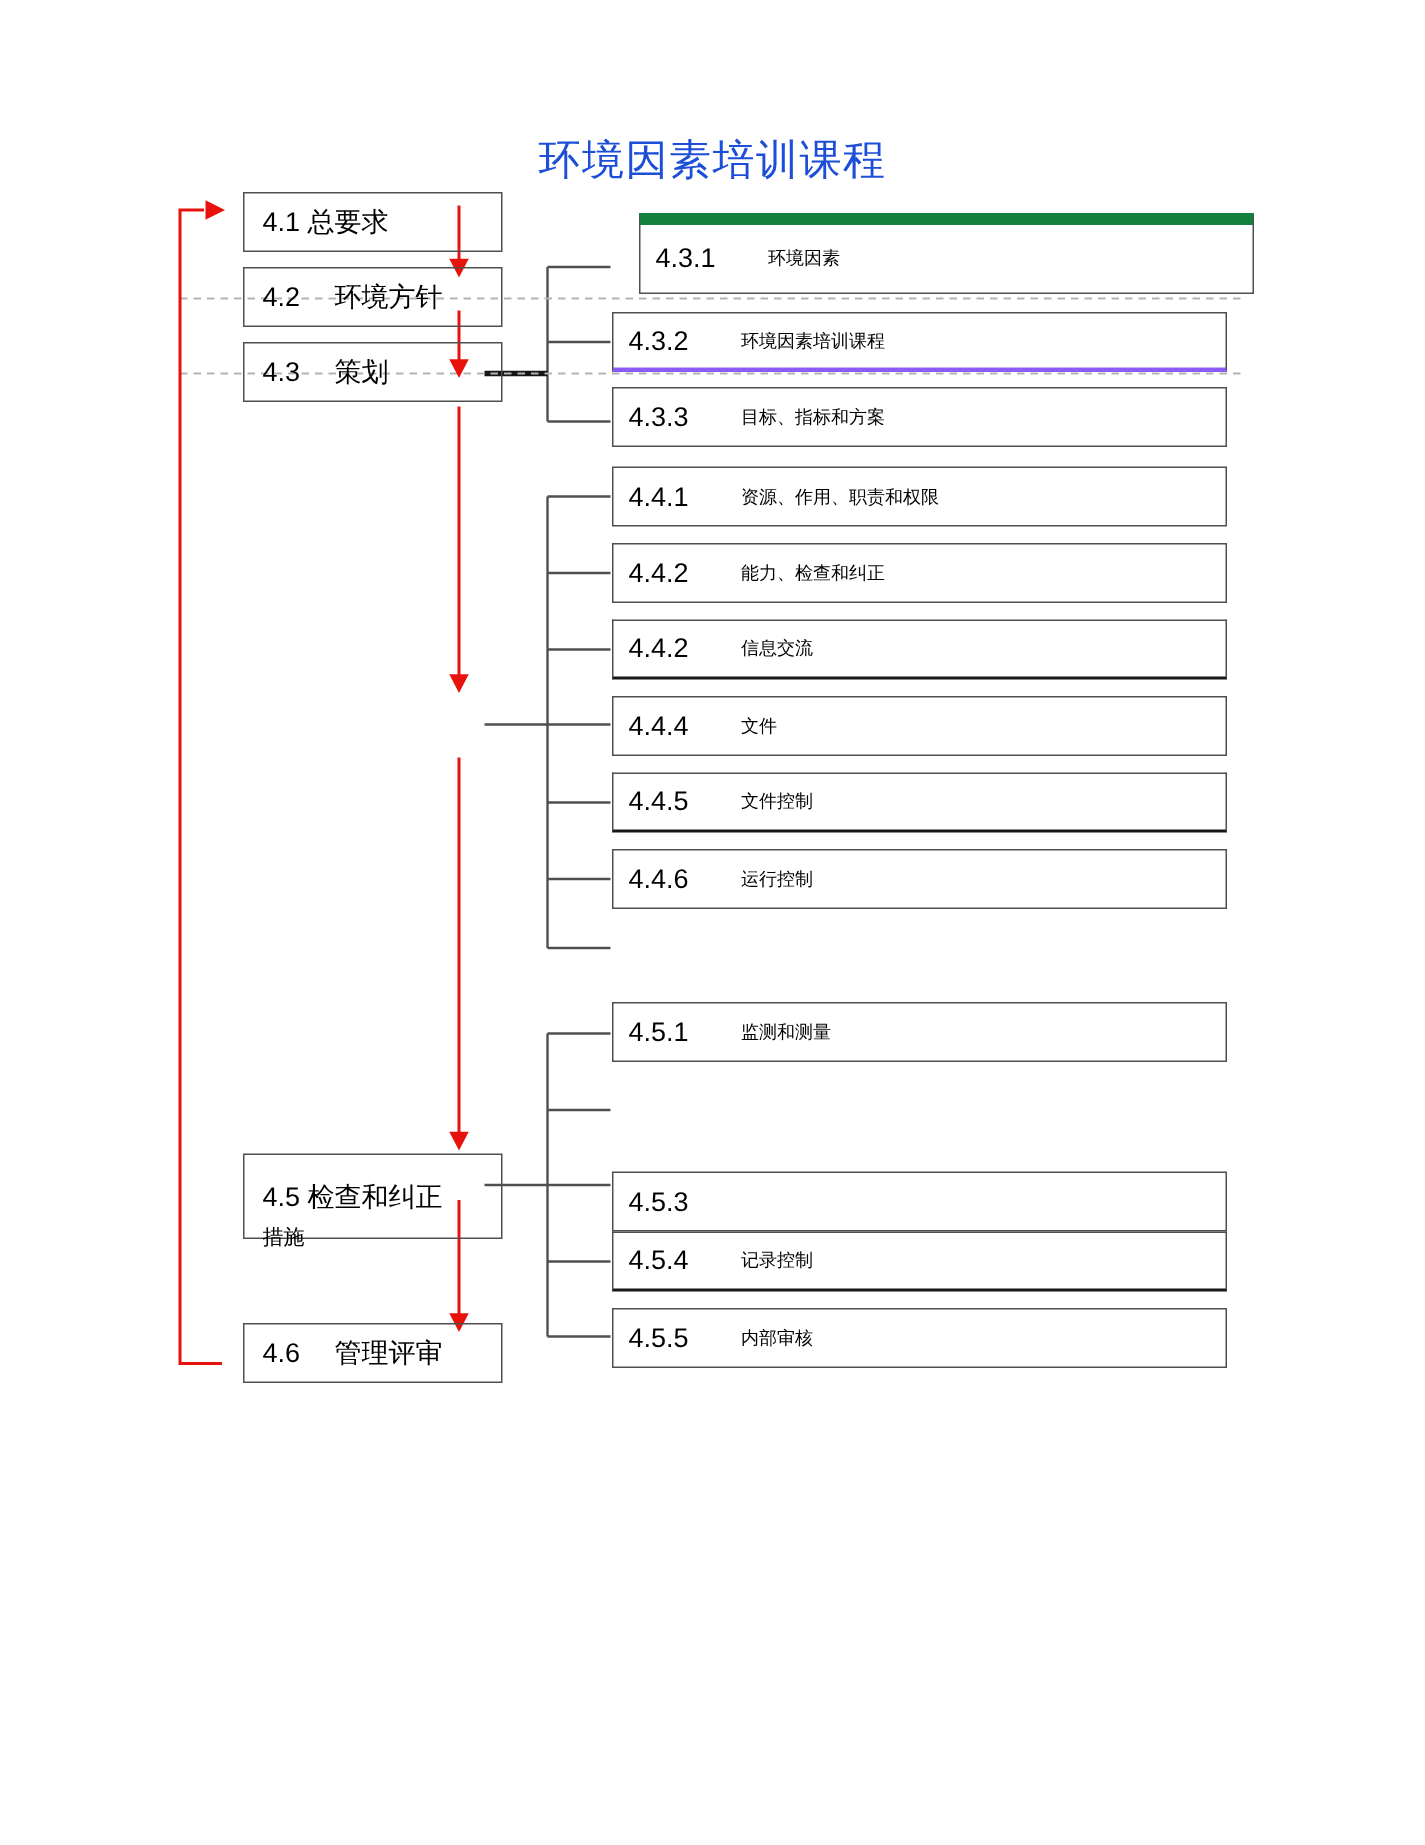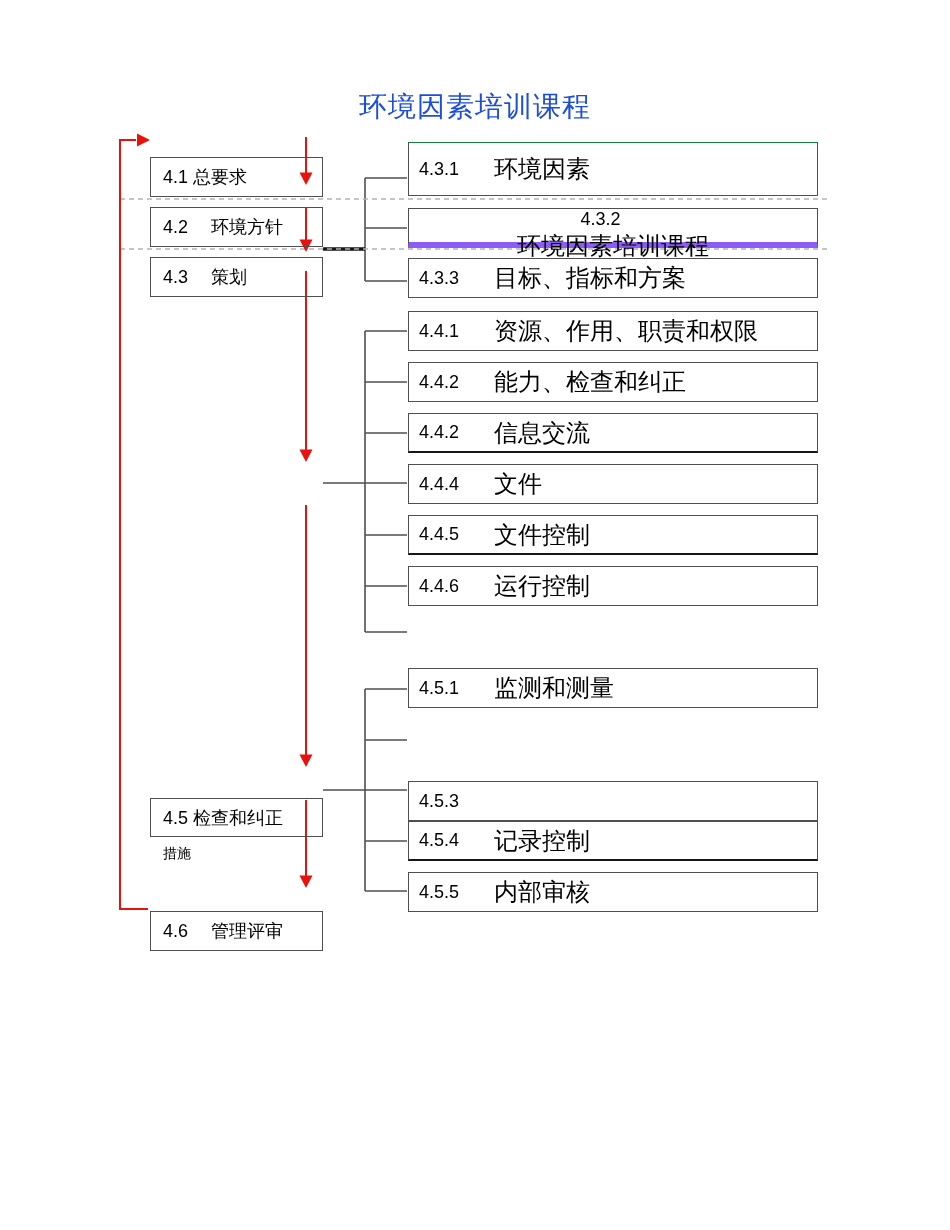--- a/index.html
+++ b/index.html
@@ -4,30 +4,30 @@
 <style>
   html,body{margin:0;padding:0;background:#ffffff;}
   #page{position:relative;width:950px;height:1230px;background:#ffffff;overflow:hidden;
         font-family:"Liberation Sans","DejaVu Sans",sans-serif;color:#000;}
   #title{position:absolute;left:0;top:88px;width:950px;text-align:center;
          font-family:"Liberation Serif","DejaVu Serif",serif;
          font-size:28px;letter-spacing:1px;color:#1d4ed8;}
   #lines{position:absolute;left:0;top:0;z-index:0;}
   .box{position:absolute;box-sizing:border-box;border:1.6px solid #4f4f4f;background:transparent;
        display:flex;align-items:center;z-index:1;}
-  .lbox{left:150px;width:173px;height:40px;margin-top:29px;}
+  .lbox{left:162px;width:173px;height:40px;}
   .rbox{left:408px;width:410px;height:40px;}
   .ltext{white-space:pre;font-size:18px;padding-left:12px;line-height:1;}
   .small .ltext{font-size:15px;}
   .l2{position:absolute;left:12px;top:46px;font-size:14px;white-space:pre;}
   .rnum{display:inline-block;width:75px;padding-left:10px;font-size:18px;flex:none;}
-  .rlabel{font-size:24px;white-space:pre;}
-  .thick-top{border-top:1px solid #15803d;}
+  .rlabel{font-size:12px;white-space:pre;}
+  .thick-top{border-top:8px solid #15803d;margin-left:18px;}
   .thick-bot{border-bottom:2.5px solid #161616;}
-  .thick-bot3{border-bottom:6px solid #8b5cf6;flex-direction:column;}
+  .thick-bot3{border-bottom:3px solid #8b5cf6;}
 </style>
 </head>
 <body>
 
 <div id="page">
 
   <div id="title">环境因素培训课程</div>
 
   <svg id="lines" width="950" height="1230" viewBox="0 0 950 1230">
 
@@ -93,21 +93,21 @@
 
   <div class="box lbox" style="top:128px">
     <span class="ltext">4.1 总要求</span>
   </div>
   <div class="box lbox" style="top:178px">
     <span class="ltext">4.2　 环境方针</span>
   </div>
   <div class="box lbox" style="top:228px">
     <span class="ltext">4.3　 策划</span>
   </div>
-  <div class="box lbox" style="top:769px;height:39px">
+  <div class="box lbox" style="top:769px;height:57px">
     <span class="ltext">4.5 检查和纠正</span>
     <span class="l2">措施</span>
   </div>
   <div class="box lbox" style="top:882px">
     <span class="ltext">4.6　 管理评审</span>
   </div>
 
   <div class="box rbox thick-top" style="top:142px;height:54px">
     <span class="rnum">4.3.1</span>
       <span class="rlabel">环境因素</span>

